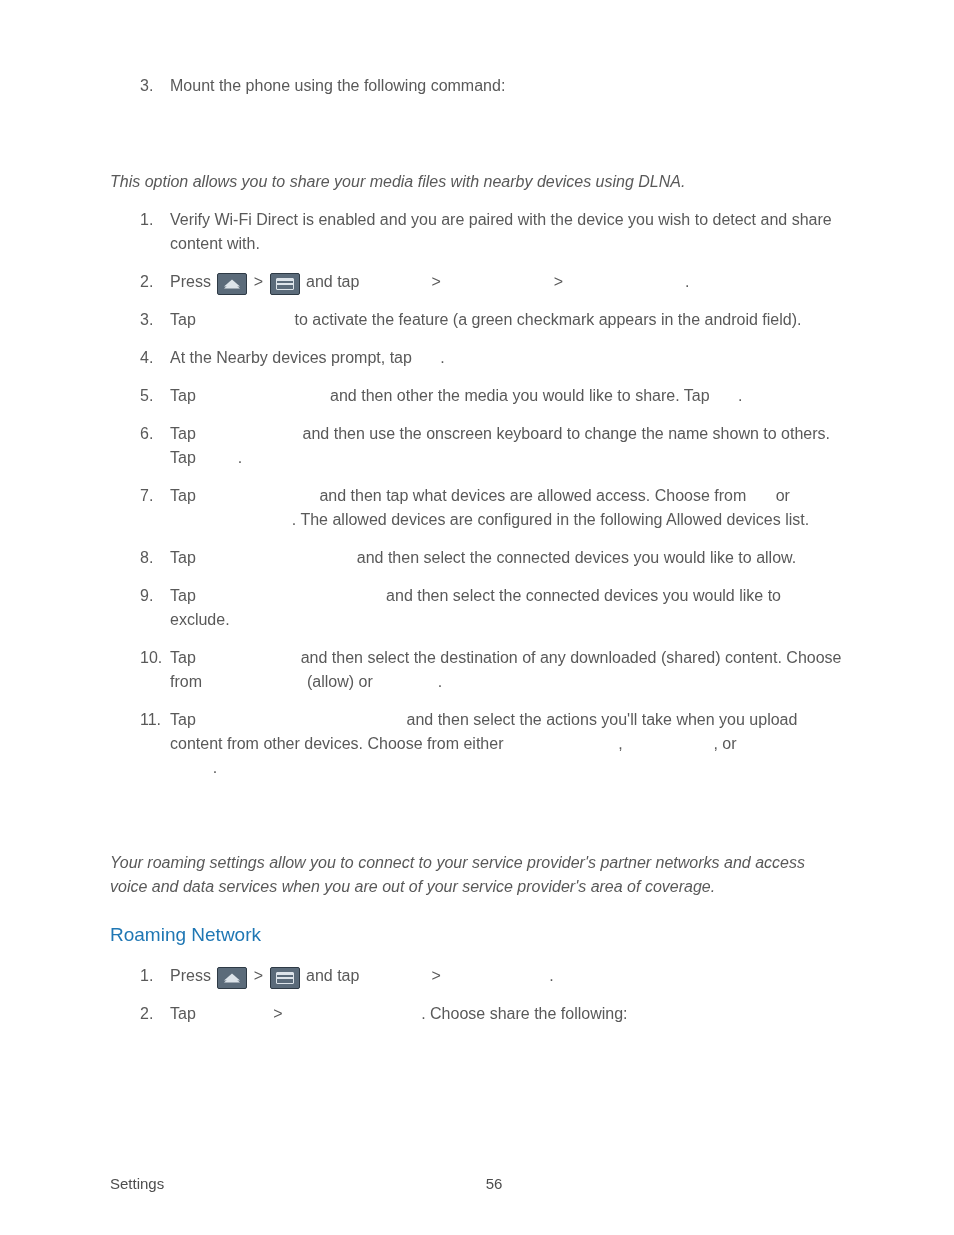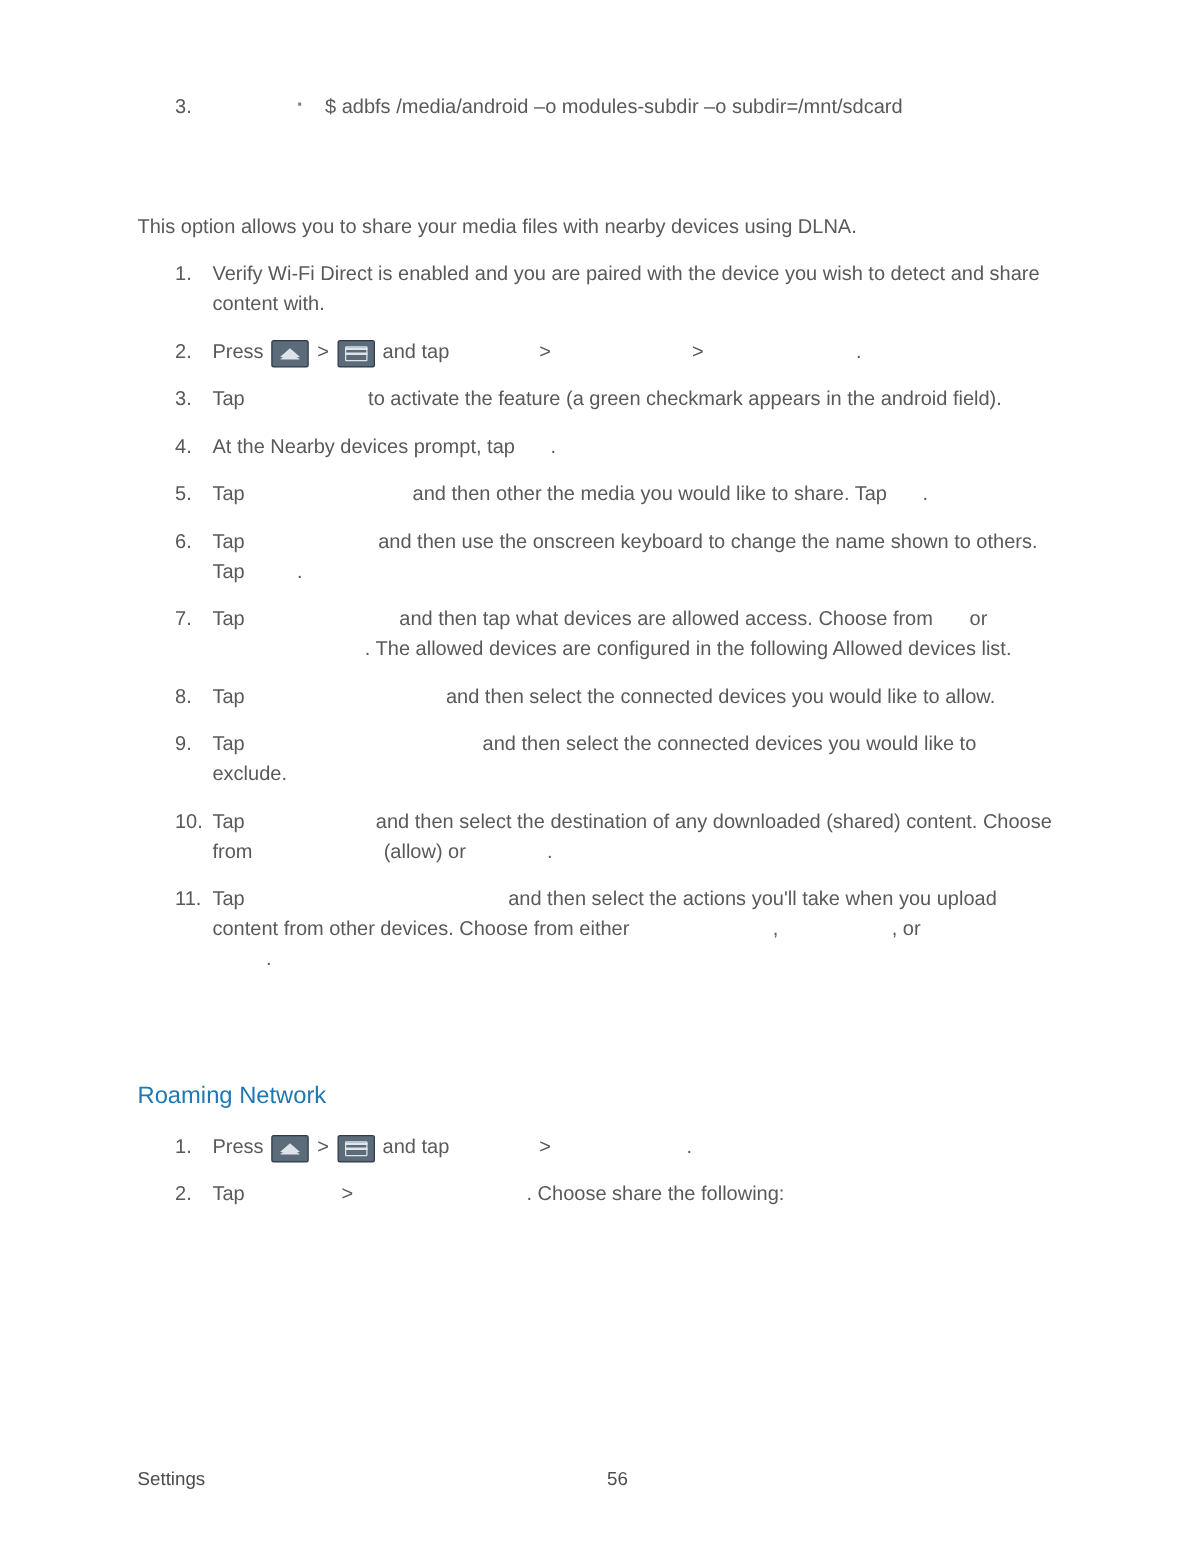--- a/index.html
+++ b/index.html
@@ -26,20 +26,21 @@
   }
   .subheading-blue {
     color: #1f77b4;
     font-size: 19px;
     font-weight: 400;
     margin: 22px 0 10px 0;
   }
   .para {
     margin: 10px 0 10px 0;
     color: #595959;
+    font-style: italic;
   }
   ol.num-list {
     margin: 0;
     padding-left: 0;
     list-style: none;
     counter-reset: item;
   }
   ol.num-list.continue {
     counter-set: item 2;
   }
@@ -132,23 +133,21 @@
     margin-left: 17px;
   }
 </style>
 </head>
 <body>
 
 <div class="page">
 
   <ol class="num-list continue">
     <li>
-      <ul class="bullet-list">
-        <li>$ adbfs /media/android –o modules-subdir –o subdir=/mnt/sdcard</li>
-      </ul>
+      <span>Mount the phone using the following command:</span>
     </li>
   </ol>
 
   <div class="heading-red" style="color:#fff;">Nearby devices</div>
 
   <p class="para">This option allows you to share your media files with nearby devices using DLNA.</p>
 
   <ol class="num-list">
     <li>Verify Wi-Fi Direct is enabled and you are paired with the device you wish to detect and share content with.</li>
 
@@ -188,20 +187,21 @@
       <span>Tap </span><span class="bold">Download to</span><span> and then select the destination of any downloaded (shared) content. Choose from </span><span class="bold">USB storage</span><span> (allow) or </span><span class="bold">SD card</span><span>.</span>
     </li>
 
     <li>
       <span>Tap </span><span class="bold">Upload from other devices</span><span> and then select the actions you'll take when you upload content from other devices. Choose from either </span><span class="bold">Always accept</span><span>, </span><span class="bold">Always ask</span><span>, or </span><span class="bold">Always reject</span><span>.</span>
     </li>
   </ol>
 
   <div class="heading-red" style="color:#fff;">Roaming</div>
 
+  <p class="para">Your roaming settings allow you to connect to your service provider's partner networks and access voice and data services when you are out of your service provider's area of coverage.</p>
 
   <div class="subheading-blue">Roaming Network</div>
 
   <ol class="num-list">
     <li>
       <span>Press </span><span class="icon home"></span><span> &gt; </span><span class="icon menu"></span><span> and tap </span><span class="bold">Settings</span><span> &gt; </span><span class="bold">More settings</span><span>.</span>
     </li>
     <li>
       <span>Tap </span><span class="bold">Roaming</span><span> &gt; </span><span class="bold">Roaming network</span><span>. Choose share the following:</span>
     </li>

